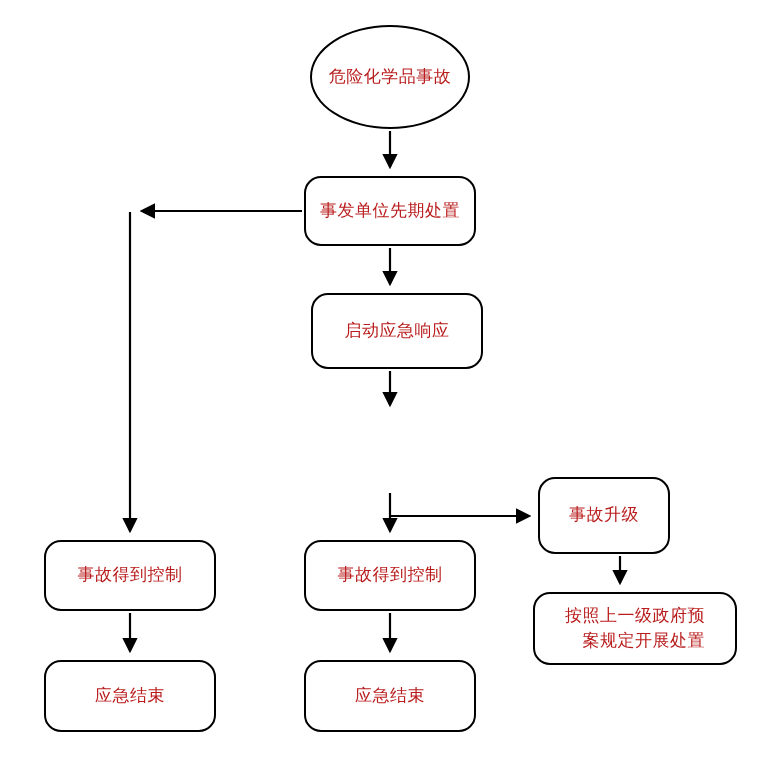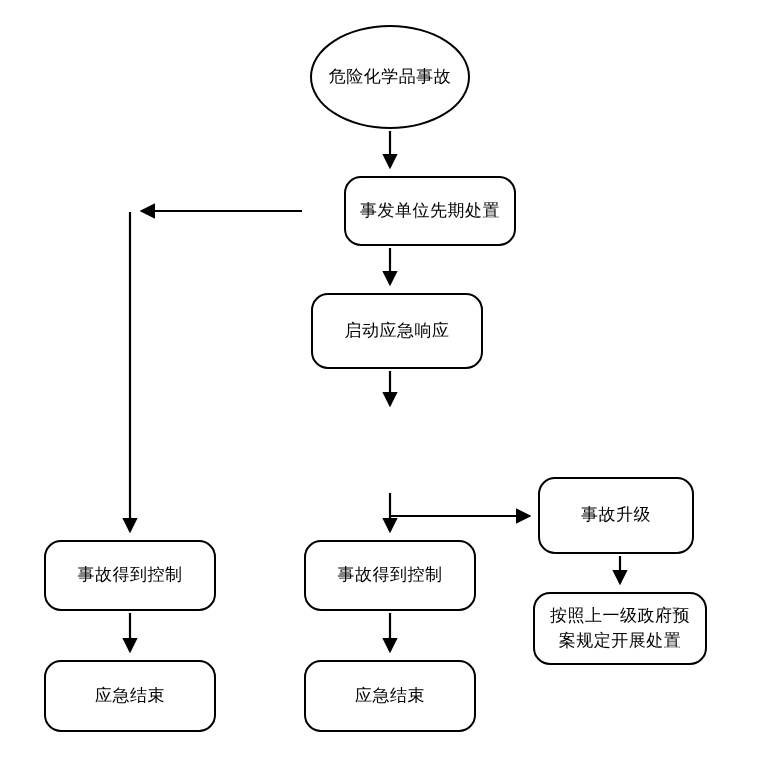--- a/index.html
+++ b/index.html
@@ -39,36 +39,36 @@
   }
   .rounded {
     border-radius: 17px;
   }
   .ellipse {
     border-radius: 50%;
   }
   .label {
     font-size: 17px;
     font-weight: 500;
-    color: #000000;
+    color: #b91c1c;
     line-height: 1.45;
     white-space: pre-line;
     letter-spacing: 0.5px;
   }
   
   #n-start            { left: 310px; top: 25px;  width: 160px; height: 104px; }
-  #n-initial          { left: 304px; top: 176px; width: 172px; height: 70px; margin-left: 40px;  }
+  #n-initial          { left: 304px; top: 176px; width: 172px; height: 70px;  }
   #n-activate         { left: 311px; top: 293px; width: 172px; height: 76px;  }
   #n-command          { left: 304px; top: 414px; width: 172px; height: 77px;  }
   #n-mid-controlled   { left: 304px; top: 540px; width: 172px; height: 71px;  }
   #n-mid-end          { left: 304px; top: 660px; width: 172px; height: 72px;  }
   #n-left-controlled  { left: 44px;  top: 540px; width: 172px; height: 71px;  }
   #n-left-end         { left: 44px;  top: 660px; width: 172px; height: 72px;  }
-  #n-escalation       { left: 538px; top: 477px; width: 156px; height: 77px;  }
-  #n-higher-plan      { left: 533px; top: 592px; width: 174px; height: 73px;  }
+  #n-escalation       { left: 538px; top: 477px; width: 132px; height: 77px;  }
+  #n-higher-plan      { left: 533px; top: 592px; width: 204px; height: 73px; text-align: right;  }
 </style>
 </head>
 <body>
 
 <div class="canvas">
 
   <svg class="arrows" viewBox="0 0 757 758" xmlns="http://www.w3.org/2000/svg">
     <defs>
       <marker id="arrow" viewBox="0 0 10 10" refX="8.5" refY="5" markerWidth="7" markerHeight="7" orient="auto-start-reverse">
         <path d="M0,0 L10,5 L0,10 z" style="fill:#000000;stroke:none;"></path>

